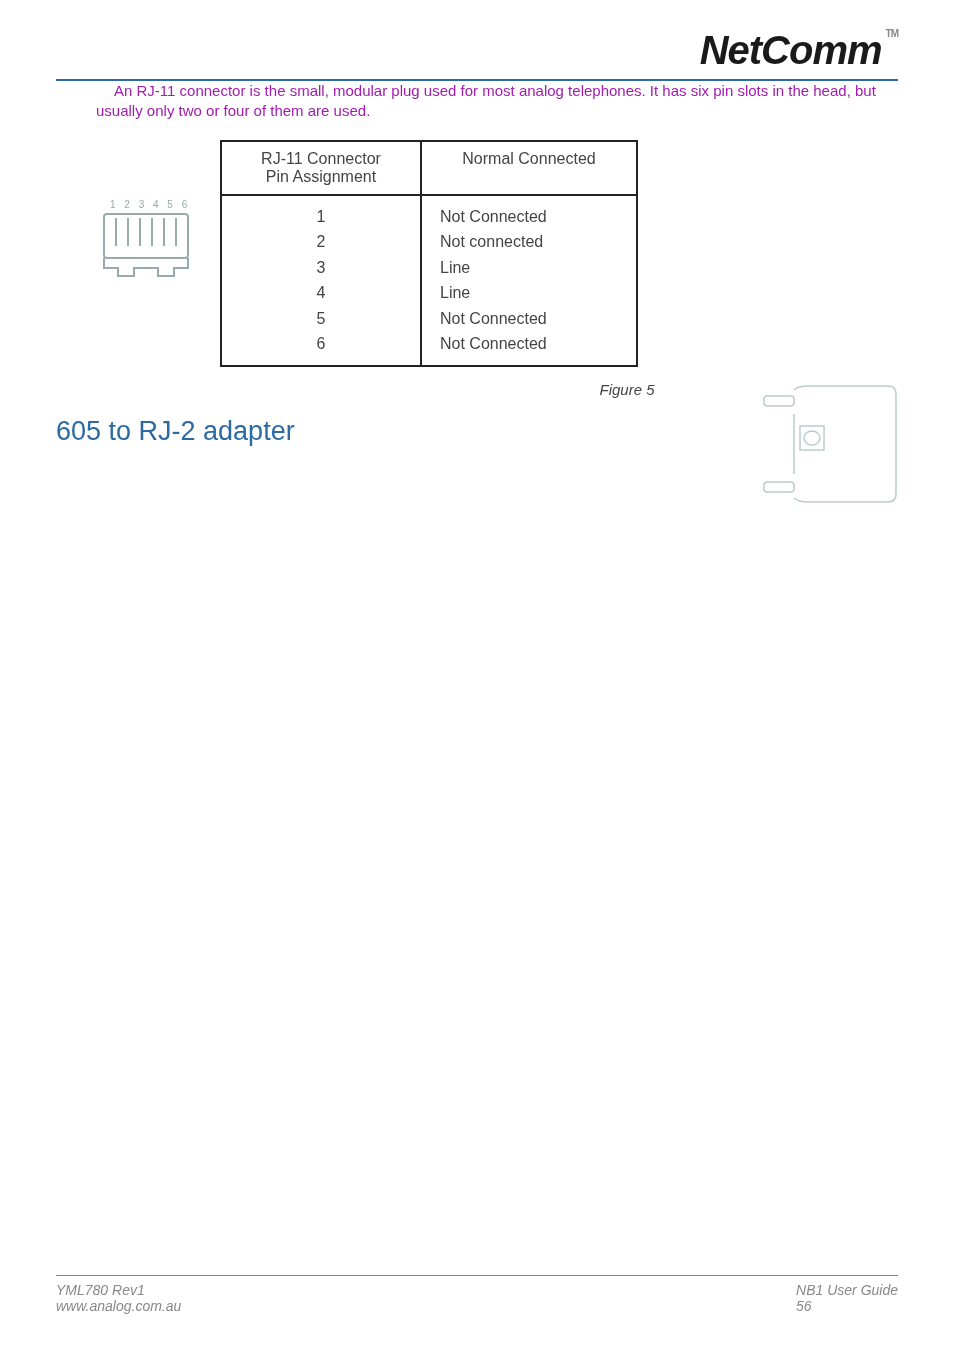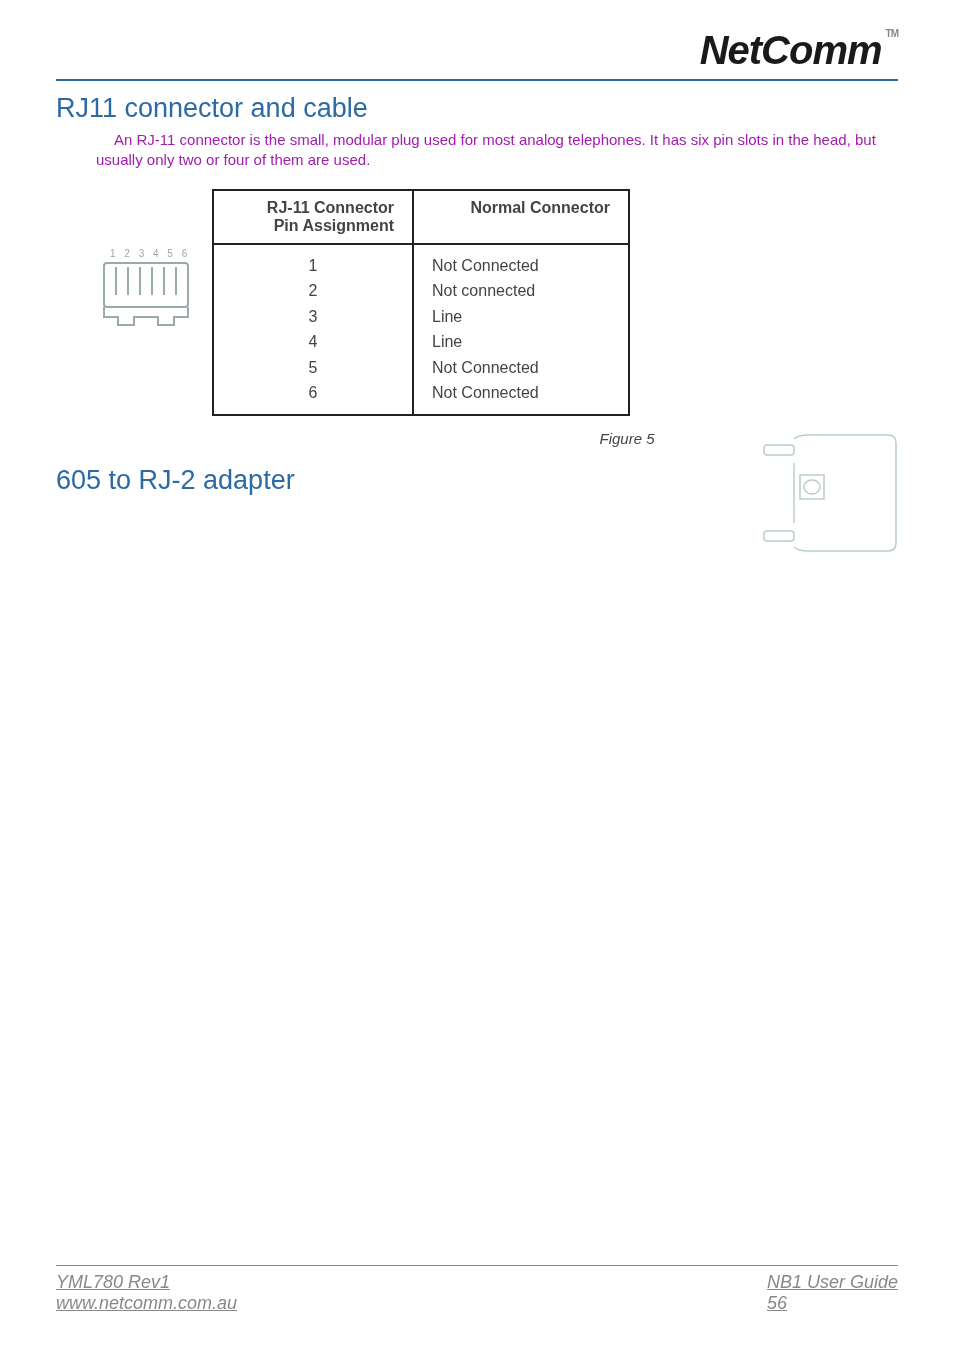--- a/index.html
+++ b/index.html
@@ -6,49 +6,48 @@
   html, body { width: 954px; height: 1354px; background: #fff; font-family: Verdana, Geneva, sans-serif; color: #3a3a3a; }
   .page { position: relative; width: 954px; height: 1354px; padding: 28px 56px 40px 56px; }
   .logo-row { display: flex; justify-content: flex-end; align-items: center; }
   .logo { font-family: "Arial Black", Arial, sans-serif; font-style: italic; font-weight: 900; font-size: 40px; letter-spacing: -1px; color: #1a1a1a; }
   .logo .tm { font-size: 10px; font-style: normal; vertical-align: top; margin-left: 4px; color: #888; }
   .hr-top { border: none; border-top: 2px solid #2b6aa3; margin-top: 6px; }
   .h2 { font-family: "Trebuchet MS", "Segoe UI", sans-serif; color: #2b6aa3; font-size: 27px; font-weight: 400; margin-top: 12px; margin-bottom: 6px; }
   .body-text { font-size: 15px; line-height: 1.35; color: #a21caf; margin-left: 40px; margin-right: 10px; }
   .body-text.first { text-indent: 18px; }
   .figure-row { display: flex; align-items: flex-start; margin-top: 18px; margin-left: 40px; }
-  .rj11-svg { margin-top: 56px; margin-right: 16px; }
+  .rj11-svg { margin-top: 56px; margin-right: 24px; }
   table.pin-table { border-collapse: collapse; font-family: Arial, Helvetica, sans-serif; font-size: 16px; color: #444; }
   table.pin-table th, table.pin-table td { border: 2px solid #222; padding: 8px 18px; text-align: left; vertical-align: top; }
-  table.pin-table th { font-weight: bold; text-align: right; }
+  table.pin-table th { font-weight: normal; text-align: center; }
   table.pin-table td.pin-col { text-align: center; width: 200px; }
   table.pin-table td.assign-col { width: 216px; }
   .cell-line { line-height: 1.6; }
   .figure-caption { font-family: Arial, Helvetica, sans-serif; font-style: italic; font-size: 15px; text-align: center; margin-left: 300px; margin-top: 14px; color: #444; }
   .section-605 { display: flex; align-items: flex-start; margin-top: 6px; }
   .section-605 .text-col { flex: 1; }
   .adapter-svg { margin-left: 14px; margin-top: -20px; }
   .footer { position: absolute; left: 56px; right: 56px; bottom: 40px; }
   .footer-hr { border: none; border-top: 1px solid #888; margin-bottom: 6px; }
-  .footer-row { display: flex; justify-content: space-between; font-family: "Trebuchet MS", sans-serif; font-style: italic; color: #888; font-size: 18px; text-decoration: underline; }
+  .footer-row { display: flex; justify-content: space-between; font-family: "Trebuchet MS", sans-serif; font-style: italic; color: #888; font-size: 14px; }
   .footer-row .right { }
 </style>
 </head>
 <body>
 
 <div class="page">
 
   <div class="logo-row">
     <div class="logo">
       <span>NetComm</span><span class="tm">TM</span>
     </div>
   </div>
   <hr class="hr-top">
 
-  <div class="h2">RJ11 connector and cable</div>
   <p class="body-text first"> An RJ-11 connector is the small, modular plug used for most analog telephones. It has six pin slots in the head, but usually only two or four of them are used.</p>
 
   <div class="figure-row">
     <div class="rj11-svg">
       <svg width="100" height="90" viewBox="0 0 100 90">
         <text x="14" y="12" font-size="10" fill="#9aa" font-family="Arial" letter-spacing="3">1 2 3 4 5 6</text>
         <rect x="8" y="18" width="84" height="44" rx="3" ry="3" fill="none" stroke="#9aa" stroke-width="2"></rect>
         <line x1="20" y1="22" x2="20" y2="50" stroke="#9aa" stroke-width="2"></line>
         <line x1="32" y1="22" x2="32" y2="50" stroke="#9aa" stroke-width="2"></line>
         <line x1="44" y1="22" x2="44" y2="50" stroke="#9aa" stroke-width="2"></line>
@@ -59,21 +58,21 @@
       </svg>
     </div>
 
     <table class="pin-table">
       <thead>
         <tr>
           <th>
             <div>RJ-11 Connector</div>
             <div>Pin Assignment</div>
           </th>
-          <th>Normal Connector</th>
+          <th>Normal Connected</th>
         </tr>
       </thead>
       <tbody>
         <tr>
           <td class="pin-col">
             <div class="cell-line">1</div>
             <div class="cell-line">2</div>
             <div class="cell-line">3</div>
             <div class="cell-line">4</div>
             <div class="cell-line">5</div>
@@ -108,21 +107,21 @@
         <ellipse cx="54" cy="54" rx="8" ry="7" fill="none" stroke="#bcc" stroke-width="1.5"></ellipse>
       </svg>
     </div>
   </div>
 
   <div class="footer">
     <hr class="footer-hr">
     <div class="footer-row">
       <div class="left">
         <div>YML780 Rev1</div>
-        <div>www.netcomm.com.au</div>
+        <div>www.analog.com.au</div>
       </div>
       <div class="right">
         <div>NB1 User Guide</div>
         <div>56</div>
       </div>
     </div>
   </div>
 
 </div>
 

